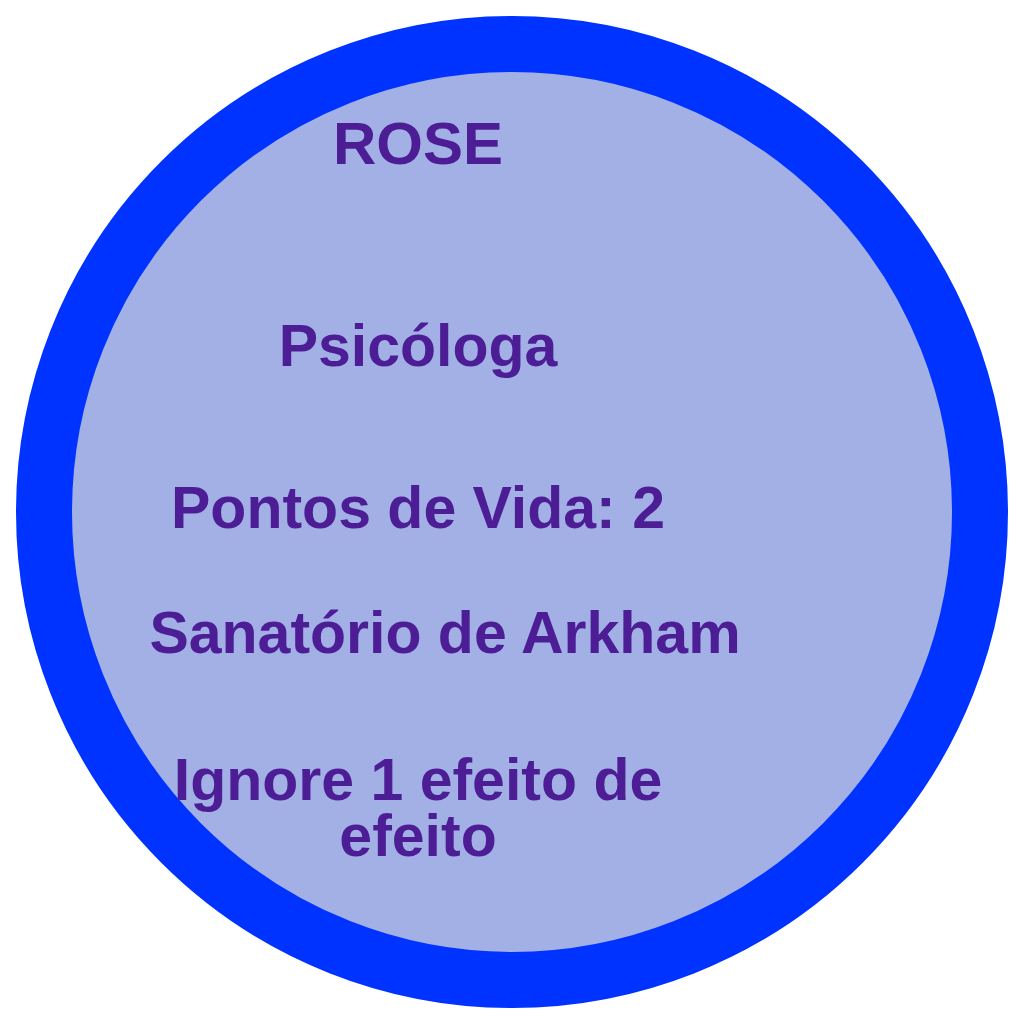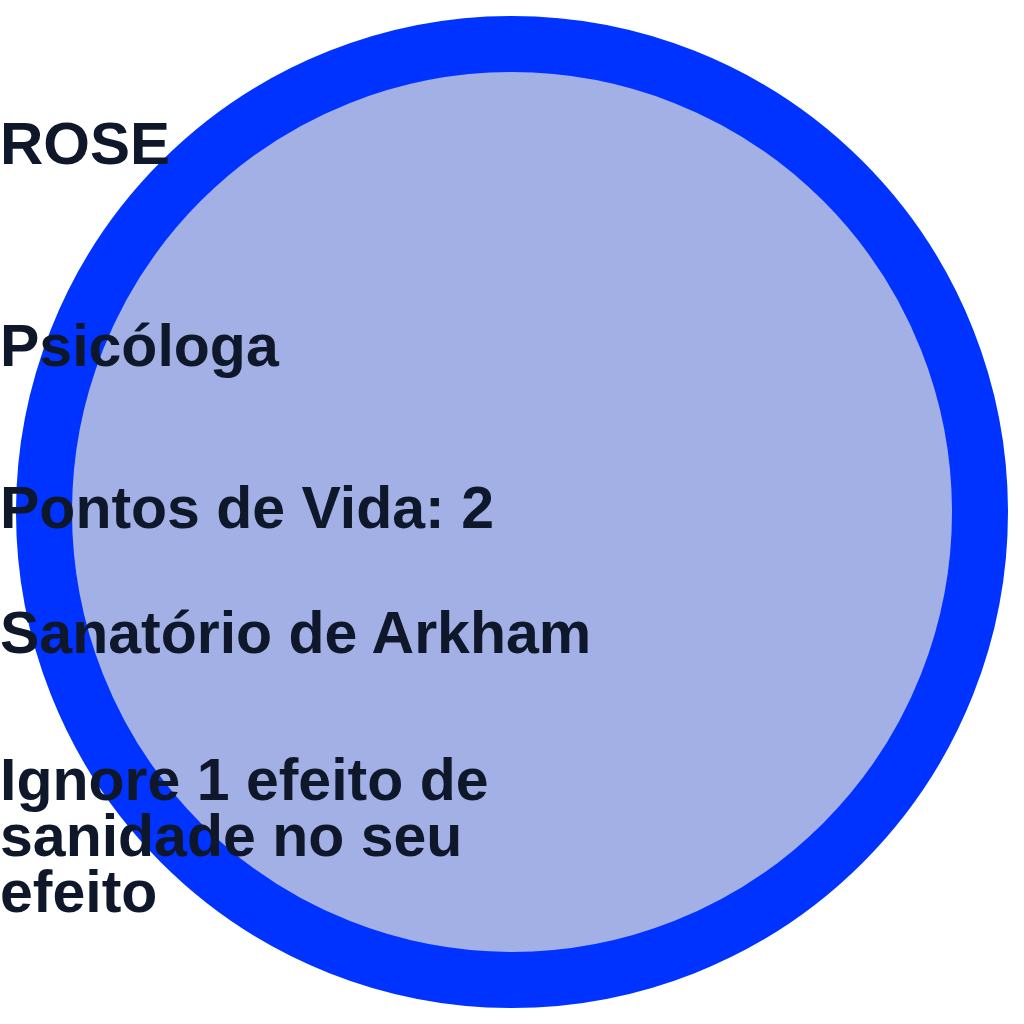--- a/index.html
+++ b/index.html
@@ -1,31 +1,30 @@
 <!DOCTYPE html>
 <html><head>
 <meta charset="utf-8">
 <style>
   html,body{margin:0;padding:0;background:#ffffff;}
   body{width:1024px;height:1024px;position:relative;overflow:hidden;font-family:"Liberation Sans",sans-serif;}
   .token{position:absolute;left:16px;top:16px;width:880px;height:880px;border-radius:50%;background:#a2b0e5;border:56px solid #0033ff;}
-  .txt{position:absolute;left:0;width:836px;text-align:left;color:#0f172a;font-weight:bold;font-family:"Liberation Sans",sans-serif;}
+  .txt{position:absolute;left:0;width:836px;text-align:center;color:#4c1d95;font-weight:bold;font-family:"Liberation Sans",sans-serif;}
   .name{top:114px;font-size:60px;line-height:60px;}
   .line{font-size:59px;line-height:56px;}
 </style>
 </head>
 <body>
 
 <div class="token"></div>
 
 <div class="txt name">
   <div>ROSE</div>
 </div>
 
 <div class="txt line" style="top:318px;">Psicóloga</div>
 <div class="txt line" style="top:480px;">Pontos de Vida: 2</div>
-<div class="txt line" style="top:605px;">Sanatório de Arkham</div>
+<div class="txt line" style="top:605px;margin-left:27px;">Sanatório de Arkham</div>
 
 <div class="txt line" style="top:752px;">
   <div>Ignore 1 efeito de</div>
-  <div>sanidade no seu</div>
   <div>efeito</div>
 </div>
 
 </body></html>

